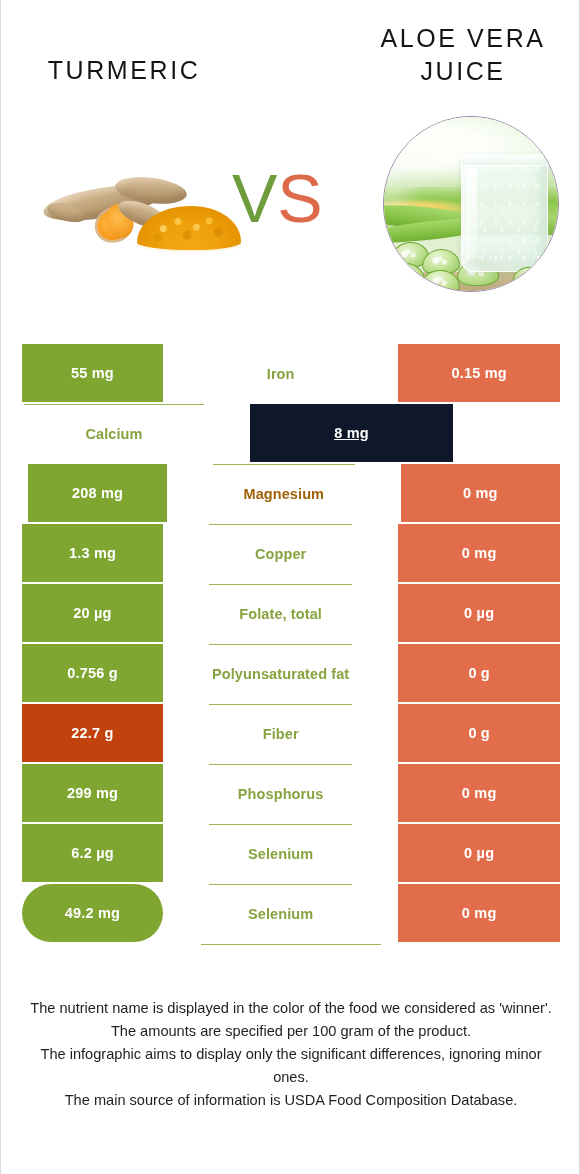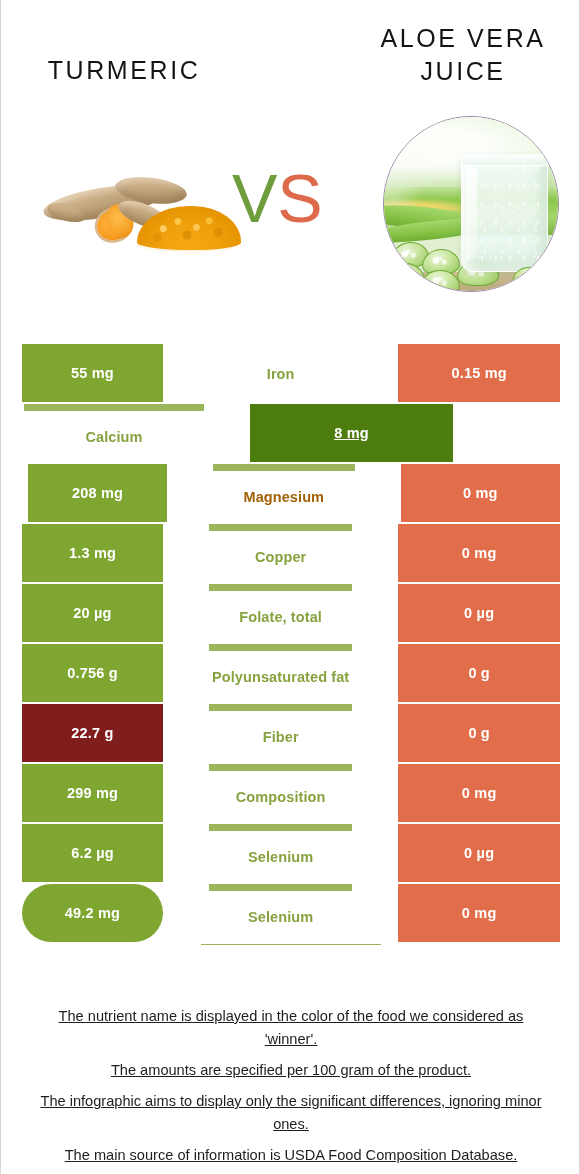--- a/index.html
+++ b/index.html
@@ -341,21 +341,21 @@
     font-weight: 600;
     letter-spacing: .2px;
   }
   .cell-mid {
     width: 180px;
     margin: 0 2px;
     background: #ffffff;
     color: #87a33f;
     font-weight: 600;
     letter-spacing: .1px;
-    border-top: 7px solid #701a75;
+    border-top: 1px solid #701a75;
     position: relative;
   }
   .row:first-child .cell-mid { border-top: 1px solid transparent; }
   .cell-right {
     width: 203px;
     background: #e26d4a;
     color: #ffffff;
     font-weight: 600;
     letter-spacing: .2px;
   }
@@ -365,21 +365,21 @@
     position: absolute;
     left: 22px;
     top: 997px;
     width: 536px;
     text-align: center;
     font-size: 14.6px;
     line-height: 23px;
     color: #1e1e1e;
     font-weight: 400;
   }
-  .footer p { margin: 8px; text-decoration: underline; }
+  .footer p { margin: 0; }
 </style>
 </head>
 <body>
 
 <div class="page">
 
   <div class="titles">
     <div class="title title-left">Turmeric</div>
     <div class="title title-right">Aloe vera juice</div>
   </div>
@@ -425,21 +425,21 @@
   </div>
 
   <div class="table" id="comparison-table">
       <div class="row">
         <div class="cell cell-left" style="background: rgb(126, 166, 48);">55 mg</div>
         <div class="cell cell-mid" style="color: rgb(135, 163, 63);">Iron</div>
         <div class="cell cell-right" style="background: rgb(226, 109, 74);">0.15 mg</div>
       </div>
       <div class="row">
         <div class="cell cell-mid" style="color: rgb(135, 163, 63); border-top-color: rgb(155, 182, 90);">Calcium</div>
-        <div class="cell cell-right" style="background: #4d7c0f; text-decoration: underline;">8 mg</div>
+        <div class="cell cell-right" style="background: #0f172a; text-decoration: underline;">8 mg</div>
       </div>
       <div class="row">
         <div class="cell cell-left" style="background: rgb(126, 166, 48); margin-left: 6px;">208 mg</div>
         <div class="cell cell-mid" style="color: #a16207; border-top-color: rgb(155, 182, 90);">Magnesium</div>
         <div class="cell cell-right" style="background: rgb(226, 109, 74);">0 mg</div>
       </div>
       <div class="row">
         <div class="cell cell-left" style="background: rgb(126, 166, 48);">1.3 mg</div>
         <div class="cell cell-mid" style="color: rgb(135, 163, 63); border-top-color: rgb(155, 182, 90);">Copper</div>
         <div class="cell cell-right" style="background: rgb(226, 109, 74);">0 mg</div>
@@ -448,27 +448,27 @@
         <div class="cell cell-left" style="background: rgb(126, 166, 48);">20 µg</div>
         <div class="cell cell-mid" style="color: rgb(135, 163, 63); border-top-color: rgb(155, 182, 90);">Folate, total</div>
         <div class="cell cell-right" style="background: rgb(226, 109, 74);">0 µg</div>
       </div>
       <div class="row">
         <div class="cell cell-left" style="background: rgb(126, 166, 48);">0.756 g</div>
         <div class="cell cell-mid" style="color: rgb(135, 163, 63); border-top-color: rgb(155, 182, 90);">Polyunsaturated fat</div>
         <div class="cell cell-right" style="background: rgb(226, 109, 74);">0 g</div>
       </div>
       <div class="row">
-        <div class="cell cell-left" style="background: #7f1d1d;">22.7 g</div>
+        <div class="cell cell-left" style="background: #c2410c;">22.7 g</div>
         <div class="cell cell-mid" style="color: rgb(135, 163, 63); border-top-color: rgb(155, 182, 90);">Fiber</div>
         <div class="cell cell-right" style="background: rgb(226, 109, 74);">0 g</div>
       </div>
       <div class="row">
         <div class="cell cell-left" style="background: rgb(126, 166, 48);">299 mg</div>
-        <div class="cell cell-mid" style="color: rgb(135, 163, 63); border-top-color: rgb(155, 182, 90);">Composition</div>
+        <div class="cell cell-mid" style="color: rgb(135, 163, 63); border-top-color: rgb(155, 182, 90);">Phosphorus</div>
         <div class="cell cell-right" style="background: rgb(226, 109, 74);">0 mg</div>
       </div>
       <div class="row">
         <div class="cell cell-left" style="background: rgb(126, 166, 48);">6.2 µg</div>
         <div class="cell cell-mid" style="color: rgb(135, 163, 63); border-top-color: rgb(155, 182, 90);">Selenium</div>
         <div class="cell cell-right" style="background: rgb(226, 109, 74);">0 µg</div>
       </div>
       <div class="row">
         <div class="cell cell-left" style="background: rgb(126, 166, 48); border-radius: 29px;">49.2 mg</div>
         <div class="cell cell-mid" style="color: rgb(135, 163, 63); border-top-color: rgb(155, 182, 90);">Selenium</div>

